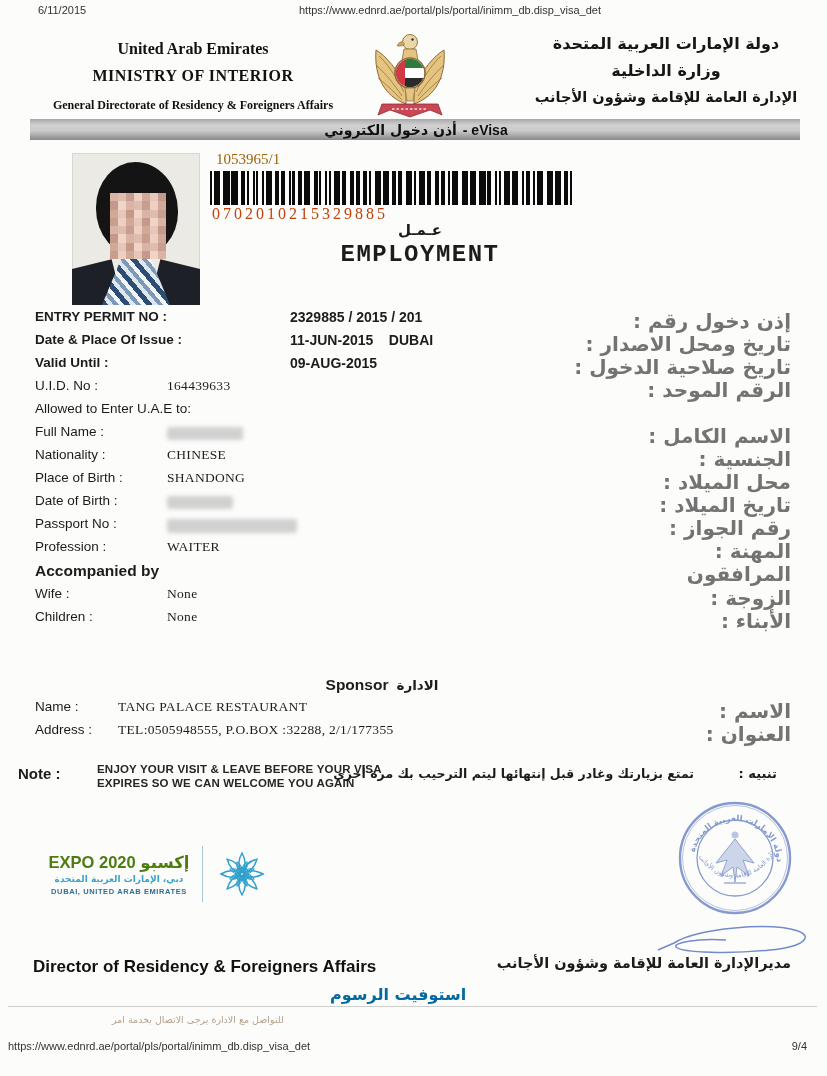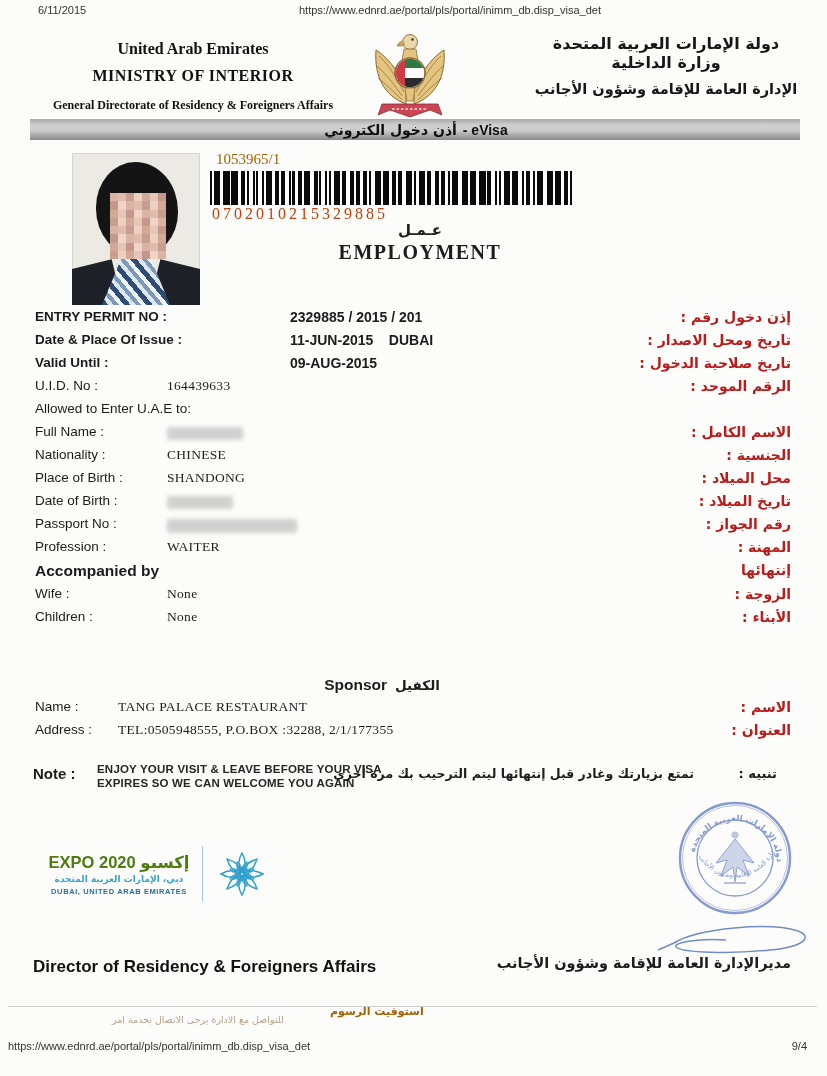--- a/index.html
+++ b/index.html
@@ -11,21 +11,21 @@
   .print-url{position:absolute;left:73px;right:0;top:4px;text-align:center;font-size:11px;color:#333;}
   
   .hdr-en{position:absolute;left:28px;top:40px;width:330px;text-align:center;
           font-family:"Liberation Serif",serif;font-weight:bold;color:#111;}
   .hdr-en .l1{font-size:16px;}
   .hdr-en .l2{font-size:16px;margin-top:9px;letter-spacing:.5px;}
   .hdr-en .l3{font-size:12px;margin-top:13px;}
   .emblem{position:absolute;left:366px;top:26px;width:88px;height:94px;}
   .hdr-ar{position:absolute;left:520px;top:34px;width:292px;text-align:center;font-weight:bold;color:#161616;}
   .hdr-ar .a1{font-size:16px;}
-  .hdr-ar .a2{font-size:16px;}
+  .hdr-ar .a2{font-size:16px;margin-top:8px;}
   .hdr-ar .a3{font-size:14.5px;margin-top:9px;}
   
   .evisa-bar{position:absolute;left:30px;top:119px;width:770px;height:21px;
      background:linear-gradient(180deg,#a8a8a8 0%,#d0d0d0 30%,#cbcbcb 55%,#9e9e9e 85%,#8a8a8a 100%);
      display:flex;align-items:center;justify-content:center;font-size:14px;font-weight:bold;color:#0e0e0e;}
   .evisa-bar .ar{margin:0 2px;}
   
   .photo{position:absolute;left:72px;top:153px;width:128px;height:152px;background:#eceae5;
          overflow:hidden;box-shadow:inset 0 0 0 1px #d8d6d0;}
   .p-hair{position:absolute;left:24px;top:9px;width:82px;height:94px;background:#141414;border-radius:48% 52% 46% 50%;}
@@ -38,57 +38,57 @@
   .p-sh{position:absolute;top:112px;width:54px;height:46px;background:#1d2026;}
   .p-sh.l{left:-8px;transform:rotate(-14deg);}
   .p-sh.r{right:-8px;transform:rotate(14deg);}
   
   .serial{position:absolute;left:216px;top:151px;font-family:"Liberation Serif",serif;font-size:15px;color:#a16207;}
   .barcode{position:absolute;left:210px;top:171px;width:378px;height:34px;display:flex;align-items:stretch;overflow:hidden;}
   .barcode i{background:#0a0a0a;display:block;height:100%;flex:none;}
   .bcdigits{position:absolute;left:212px;top:205px;font-family:"Liberation Serif",serif;font-size:16px;letter-spacing:3px;color:#c2410c;}
   .vtype{position:absolute;left:210px;top:221px;width:420px;text-align:center;}
   .vtype-ar{font-size:15px;font-weight:bold;direction:rtl;font-family:"DejaVu Sans",sans-serif;}
-  .vtype-en{font-family:Liberation Serif, serif;font-size:20px;font-weight:bold;letter-spacing:1.5px;margin-top:2px;}
+  .vtype-en{font-family:Liberation Mono, monospace;font-size:24px;font-weight:bold;letter-spacing:1.5px;margin-top:2px;}
   
   .fields{position:absolute;left:35px;top:309px;width:756px;}
   .frow{position:relative;height:23px;}
   .flabel{position:absolute;left:0;top:0;font-size:13.5px;color:#1b1b1b;}
   .frow.bold .flabel{font-weight:bold;}
   .frow.bold .fvalue{position:absolute;left:255px;top:0;font-weight:bold;font-size:14px;white-space:pre;}
   .frow.serifv .fvalue{position:absolute;left:132px;top:0;font-family:"Liberation Serif",serif;font-size:13.5px;letter-spacing:.3px;}
-  .farl{position:absolute;right:0;top:0;direction:rtl;font-family:"DejaVu Sans",sans-serif;font-size:14px;font-weight:bold;color:#b91c1c;}
+  .farl{position:absolute;right:0;top:0;direction:rtl;font-family:"DejaVu Sans",sans-serif;font-size:20px;font-weight:bold;color:#737373;}
   .fheading{position:relative;height:24px;}
   .fh-en{position:absolute;left:0;top:0;font-size:15.5px;font-weight:bold;}
   .redact{position:absolute;left:132px;top:3px;height:13px;background:#c6c6c6;border-radius:2px;filter:blur(2px);opacity:.8;}
   
   .sponsor-hd{position:absolute;left:172px;top:676px;width:420px;text-align:center;}
   .sponsor-hd .en{font-size:15.5px;font-weight:bold;}
   .sponsor-hd .ar{font-size:13.5px;font-weight:bold;margin-left:8px;}
   .sponsor{position:absolute;left:35px;top:699px;width:756px;}
   .sponsor .fvalue{position:absolute;left:83px;top:0;font-family:"Liberation Serif",serif;font-size:13.5px;letter-spacing:.3px;}
   
-  .note-label{position:absolute;left:33px;top:765px;font-weight:bold;font-size:15px;text-align:center;}
+  .note-label{position:absolute;left:18px;top:765px;font-weight:bold;font-size:15px;text-align:center;}
   .note-en{position:absolute;left:97px;top:763px;width:300px;font-size:11.5px;font-weight:bold;line-height:13.5px;letter-spacing:.2px;color:#262626;}
   .note-ar{position:absolute;right:133px;top:766px;font-size:12.5px;font-weight:bold;}
   .note-arl{position:absolute;right:50px;top:766px;font-size:13px;font-weight:bold;}
   
   .expo{position:absolute;left:48px;top:846px;display:flex;align-items:center;gap:12px;}
   .expo-text{width:142px;text-align:center;}
   .expo-title{font-size:16.5px;font-weight:bold;color:#4d7c0f;white-space:nowrap;}
   .expo-sub-ar{font-size:9px;color:#38a3c8;margin-top:2px;font-weight:bold;direction:rtl;font-family:"DejaVu Sans",sans-serif;}
   .expo-sub-en{font-size:7.5px;color:#2e6f96;letter-spacing:.6px;margin-top:3px;font-weight:bold;}
   .expo-divider{width:1px;height:56px;background:#a8c8da;}
   
   .stamp{position:absolute;left:676px;top:799px;width:118px;height:118px;opacity:.85;}
   .signature{position:absolute;left:652px;top:916px;width:165px;height:42px;opacity:.85;}
   
   .director-en{position:absolute;left:33px;top:957px;font-size:17px;font-weight:bold;color:#111;}
   .director-ar{position:absolute;right:36px;top:955px;font-size:14.5px;font-weight:bold;}
-  .fees-ar{position:absolute;left:330px;top:985px;font-size:11px;font-weight:bold;color:#a16207;margin-top:20px;}
+  .fees-ar{position:absolute;left:330px;top:985px;font-size:16px;font-weight:bold;color:#0369a1;}
   .hrline{position:absolute;left:8px;right:10px;top:1006px;border-top:1px solid #cfcfcd;}
   .contact-ar{position:absolute;left:112px;top:1014px;font-size:9.5px;color:#b5a28f;}
   .footer-url{position:absolute;left:8px;top:1040px;font-size:11px;color:#333;}
   .footer-page{position:absolute;right:20px;top:1040px;font-size:11px;color:#333;}
 </style>
 </head>
 <body>
 
 <div class="page">
 
@@ -318,36 +318,36 @@
       <span class="redact" style="width:130px;height:14px"></span>
       <span class="farl">رقم الجواز :</span>
     </div>
     <div class="frow serifv">
       <span class="flabel">Profession :</span>
       <span class="fvalue">WAITER</span>
       <span class="farl">المهنة :</span>
     </div>
     <div class="fheading">
       <span class="fh-en">Accompanied by</span>
-      <span class="farl">إنتهائها</span>
+      <span class="farl">المرافقون</span>
     </div>
     <div class="frow serifv">
       <span class="flabel">Wife :</span>
       <span class="fvalue">None</span>
       <span class="farl">الزوجة :</span>
     </div>
     <div class="frow serifv">
       <span class="flabel">Children :</span>
       <span class="fvalue">None</span>
       <span class="farl">الأبناء :</span>
     </div>
   </div>
 
   <div class="sponsor-hd">
-    <span class="en">Sponsor</span><span class="ar" style="margin-left:8px;font-weight:bold;font-size:13.5px">الكفيل</span>
+    <span class="en">Sponsor</span><span class="ar" style="margin-left:8px;font-weight:bold;font-size:13.5px">الادارة</span>
   </div>
   <div class="sponsor">
     <div class="frow">
       <span class="flabel">Name :</span>
       <span class="fvalue">TANG PALACE RESTAURANT</span>
       <span class="farl">الاسم :</span>
     </div>
     <div class="frow">
       <span class="flabel">Address :</span>
       <span class="fvalue">TEL:0505948555, P.O.BOX :32288, 2/1/177355</span>

